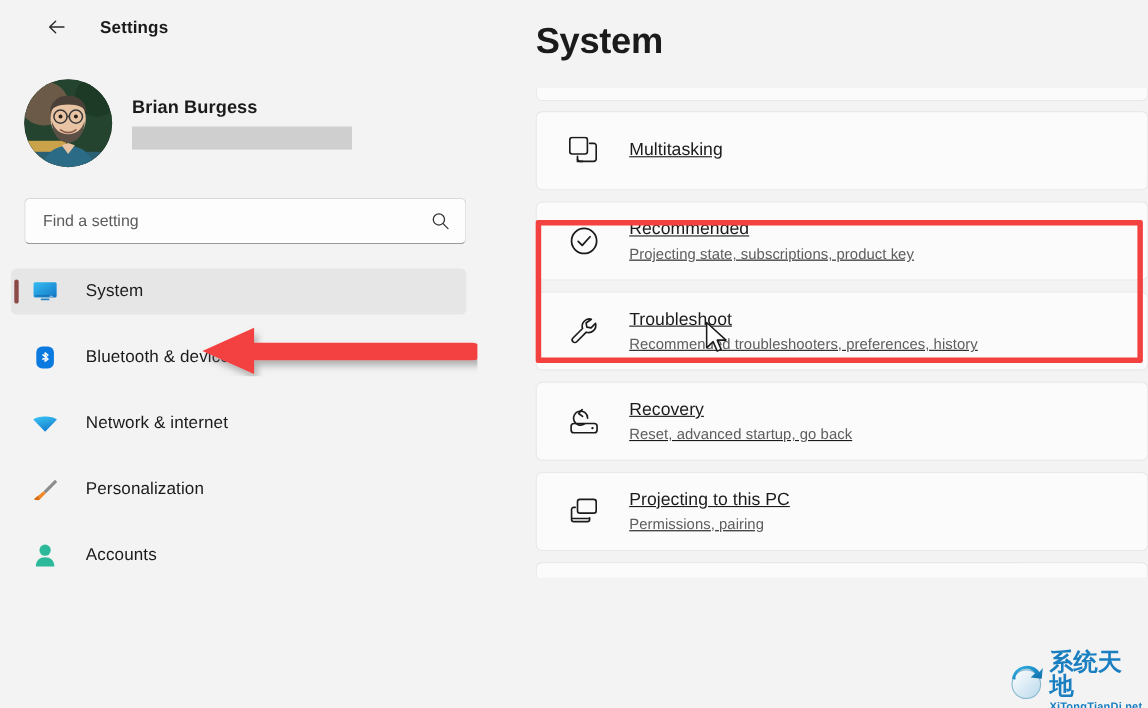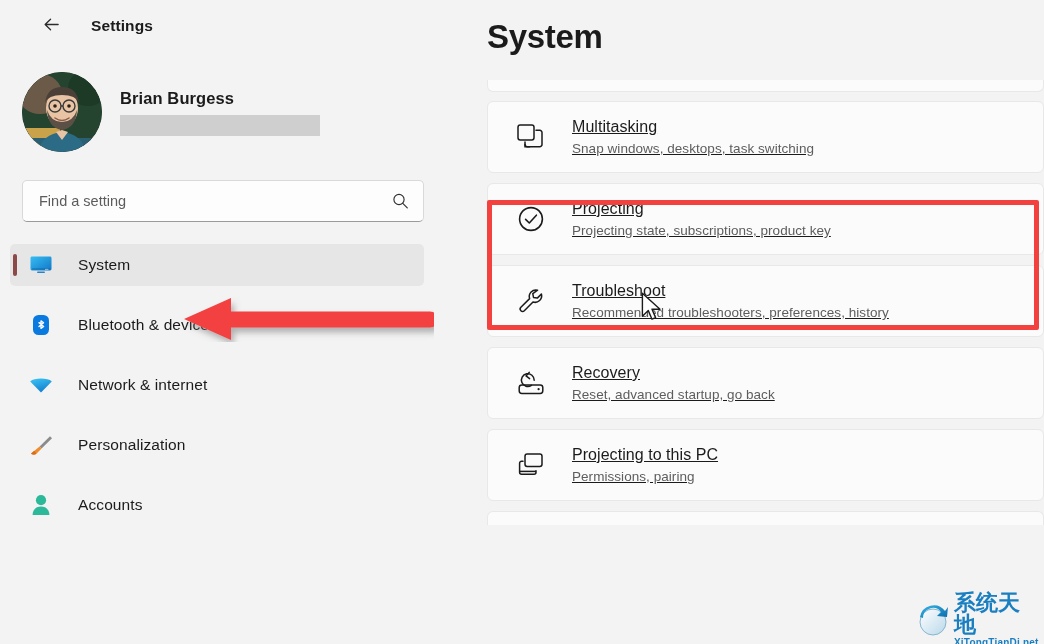--- a/index.html
+++ b/index.html
@@ -380,33 +380,32 @@
       <div class="card">
         <span class="card-icon">
           <svg width="28" height="26" viewBox="0 0 28 26" fill="none" xmlns="http://www.w3.org/2000/svg">
             <rect x="1" y="1" width="16" height="15" rx="2.2" stroke="#1b1b1b" stroke-width="1.5"></rect>
             <path d="M8 20.5 A2.2 2.2 0 0 0 10.2 22.7 L22.8 22.7 A2.2 2.2 0 0 0 25 20.5 L25 8.5 A2.2 2.2 0 0 0 22.8 6.3 L19 6.3" stroke="#1b1b1b" stroke-width="1.5" stroke-linecap="round"></path>
             <path d="M8 18 L8 22.7 L12.6 22.7" stroke="#1b1b1b" stroke-width="1.5" stroke-linecap="round"></path>
           </svg>
         </span>
         <span class="card-text">
           <span class="card-title" style="display: block;">Multitasking</span>
-          <span class="card-sub" style="display: block;">Snap windows, desktops, task switching</span>
         </span>
       </div>
 
       <div class="card">
         <span class="card-icon">
           <svg width="28" height="28" viewBox="0 0 28 28" fill="none" xmlns="http://www.w3.org/2000/svg">
             <circle cx="14" cy="14" r="11.4" stroke="#1b1b1b" stroke-width="1.6"></circle>
             <path d="M8.6 14.4 L12.3 18 L19.4 10.2" stroke="#1b1b1b" stroke-width="1.6" stroke-linecap="round" stroke-linejoin="round"></path>
           </svg>
         </span>
         <span class="card-text">
-          <span class="card-title" style="display: block;">Projecting</span>
+          <span class="card-title" style="display: block;">Recommended</span>
           <span class="card-sub" style="display: block;">Projecting state, subscriptions, product key</span>
         </span>
       </div>
 
       <div class="card">
         <span class="card-icon">
           <svg width="28" height="28" viewBox="0 0 28 28" fill="none" xmlns="http://www.w3.org/2000/svg">
             <path d="M20.6 3.2 A6.6 6.6 0 0 0 12.6 11.6 L3.9 20.3 A2.4 2.4 0 0 0 7.3 23.7 L16 15 A6.6 6.6 0 0 0 24.4 7 L20.3 11.1 L16.5 10.4 L15.8 6.6 Z" stroke="#1b1b1b" stroke-width="1.5" stroke-linejoin="round"></path>
           </svg>
         </span>

